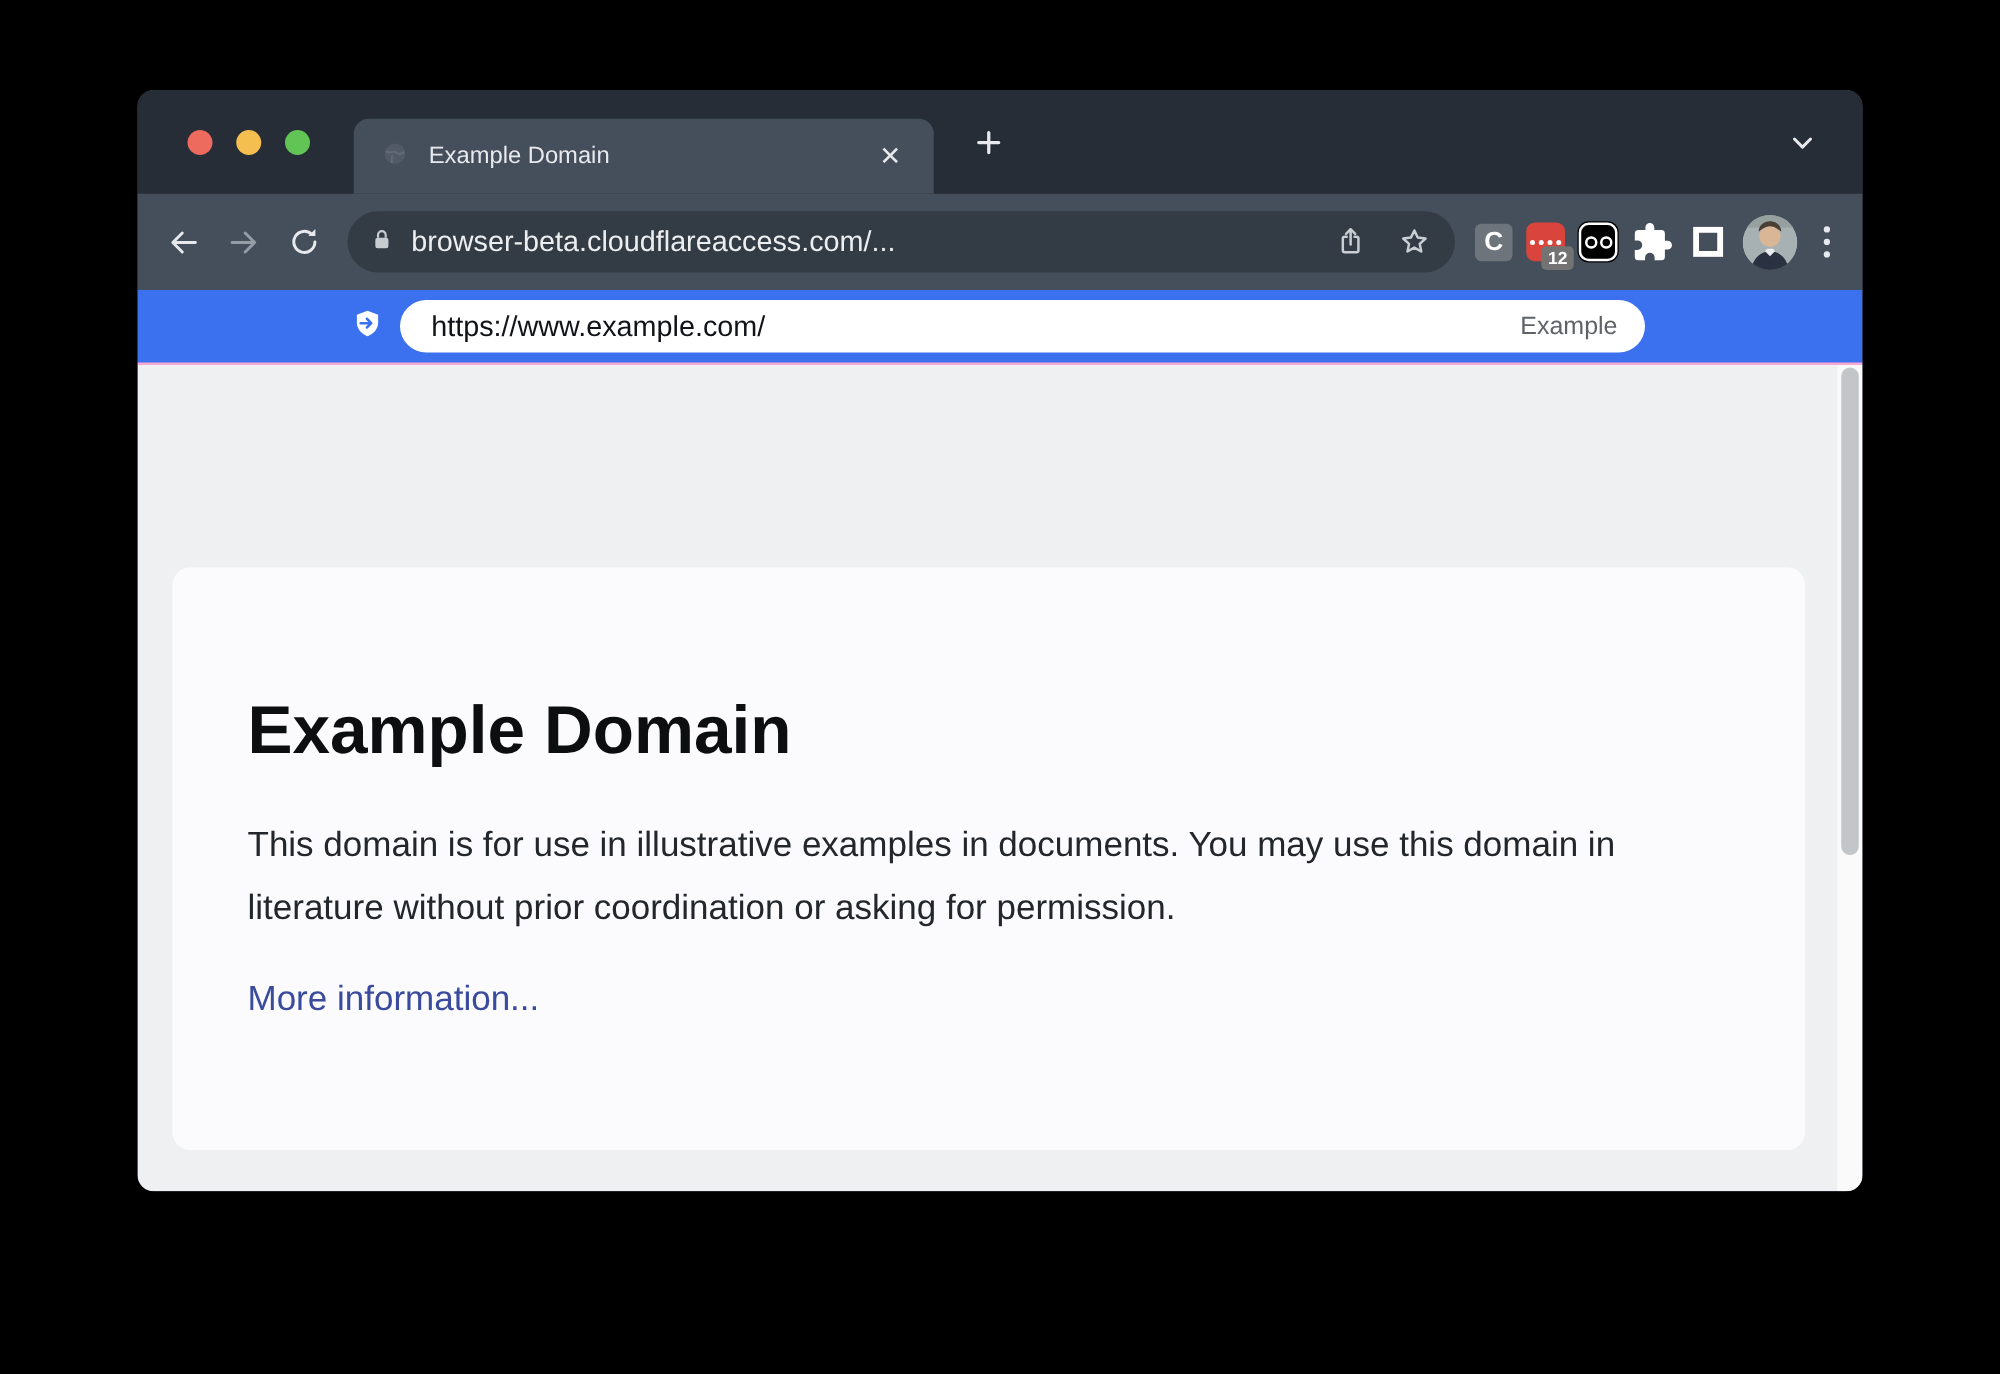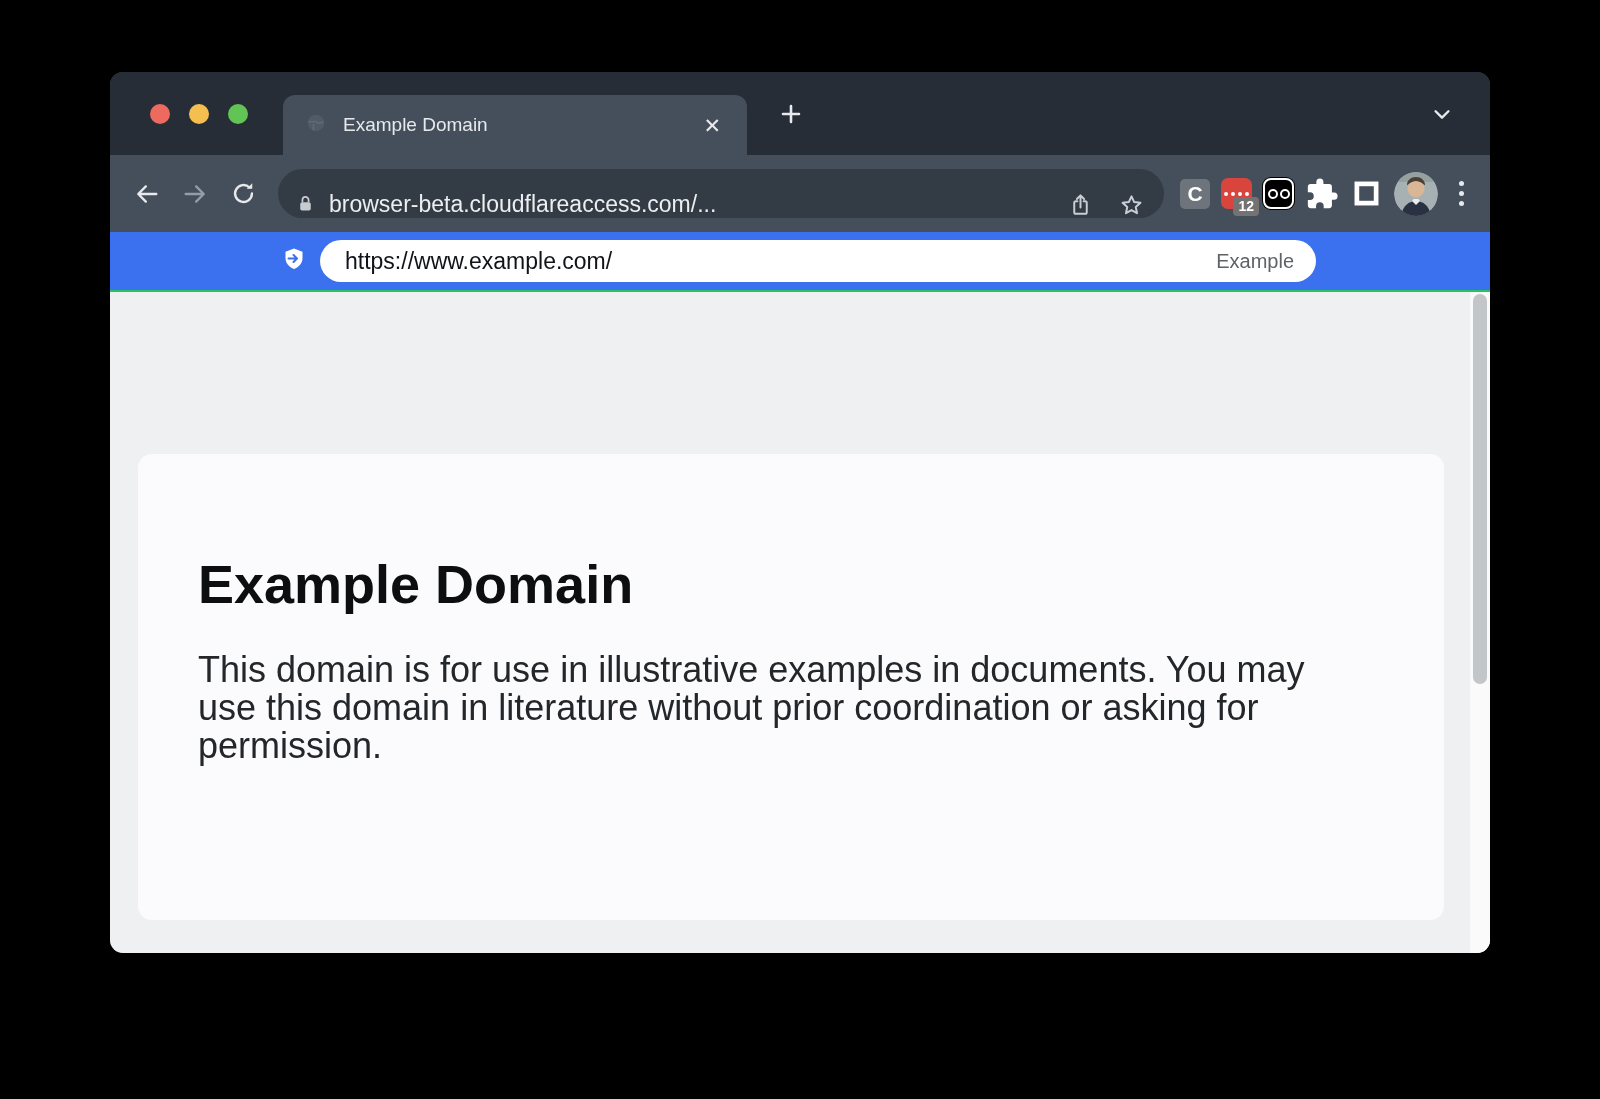--- a/index.html
+++ b/index.html
@@ -44,21 +44,21 @@
   
   .toolbar {
     height: 77px; background: #454f5b; flex: 0 0 auto;
     display: flex; align-items: center; padding: 0 16px; gap: 6px;
   }
   .navbtn { background: none; border: none; width: 42px; height: 42px; border-radius: 50%; display: flex; align-items: center; justify-content: center; cursor: pointer; flex: 0 0 auto; }
 
   .omnibox {
     flex: 1 1 auto; height: 49px; margin: 0 10px 0 8px;
     background: #333b45; border-radius: 25px;
-    display: flex; align-items: flex-end; padding: 0 20px 0 17px; min-width: 0;
+    display: flex; align-items: center; padding: 0 20px 0 17px; min-width: 0;
   }
   .omni-url { margin-left: 13px; color: #eceef0; font-size: 23px; white-space: nowrap; overflow: hidden; flex: 1 1 auto; min-width: 0; }
   .omni-action { background: none; border: none; cursor: pointer; display: flex; align-items: center; justify-content: center; padding: 0; margin-left: 26px; flex: 0 0 auto; }
 
   .ext-area { display: flex; align-items: center; gap: 11px; flex: 0 0 auto; }
   .ext-btn { background: none; border: none; cursor: pointer; padding: 0; display: flex; align-items: center; justify-content: center; position: relative; }
   .ext-c {
     width: 30px; height: 30px; border-radius: 5px; background: #6e747b;
     color: #fff; font-size: 21px; font-weight: bold; display: flex; align-items: center; justify-content: center;
   }
@@ -74,41 +74,41 @@
     border: 2px solid #fff; box-shadow: 0 0 0 1px #000;
     display: flex; align-items: center; justify-content: center; gap: 2px;
   }
   .ext-oo i { width: 10px; height: 10px; border: 2px solid #fff; border-radius: 50%; }
   .avatar-btn { width: 44px; height: 44px; border-radius: 50%; overflow: hidden; }
   .menu-dots { display: flex; flex-direction: column; gap: 5px; padding: 6px 10px; }
   .menu-dots i { width: 5px; height: 5px; border-radius: 50%; background: #e7e9ec; }
 
   
   .bluebar {
-    height: 60px; flex: 0 0 auto; background: #3b70ee; border-bottom: 2px solid #22c55e;
+    height: 60px; flex: 0 0 auto; background: #3b70ee; border-bottom: 2px solid #f9a8d4;
     display: flex; align-items: center; padding: 0 174px 0 172px;
   }
   .iso-input-wrap {
     flex: 1 1 auto; margin-left: 14px; height: 42px; background: #fff; border-radius: 21px;
     display: flex; align-items: center; padding: 0 22px 0 0; min-width: 0;
   }
   .iso-url {
     flex: 1 1 auto; border: none; outline: none; background: transparent;
     font-size: 23px; color: #111318; padding: 0 10px 0 25px; font-family: "Liberation Sans", sans-serif; min-width: 0;
   }
   .iso-minimize { background: none; border: none; cursor: pointer; color: #5f6368; font-size: 20px; flex: 0 0 auto; font-family: "Liberation Sans", sans-serif; }
 
   
   .page { flex: 1 1 auto; background: #eff0f2; position: relative; overflow: hidden; }
   .card {
     position: absolute; left: 28px; top: 162px; width: 1306px; height: 466px;
     background: #fbfbfd; border-radius: 14px; padding: 98px 60px 0 60px;
   }
   .card h1 { font-size: 54px; font-weight: bold; color: #0d0e10; line-height: 1.2; }
-  .card p { margin-top: 34px; font-size: 36px; line-height: 38px; color: #23262a; max-width: 1155px; }
+  .card p { margin-top: 34px; font-size: 28px; line-height: 50px; color: #23262a; max-width: 1155px; }
   .card a { display: inline-block; margin-top: 32px; font-size: 28px; color: #3a4a9c; text-decoration: none; cursor: pointer; }
 
   .scroll-track { position: absolute; right: 0; top: 0; bottom: 0; width: 20px; background: #fafafa; }
   .scroll-thumb { position: absolute; right: 3px; top: 2px; width: 14px; height: 390px; border-radius: 7px; background: #c2c6c9; cursor: grab; }
 </style>
 </head>
 <body>
 
 <div class="window">
 
@@ -241,19 +241,20 @@
     <div class="iso-input-wrap">
       <input class="iso-url" type="text" value="https://www.example.com/" style="">
       <button class="iso-minimize">Example</button>
     </div>
   </div>
 
   <div class="page">
     <div class="card">
       <h1>Example Domain</h1>
       <p>This domain is for use in illustrative examples in documents. You may use this domain in literature without prior coordination or asking for permission.</p>
+      <a>More information...</a>
     </div>
     <div class="scroll-track">
       <div class="scroll-thumb"></div>
     </div>
   </div>
 
 </div>
 
 </body></html>

